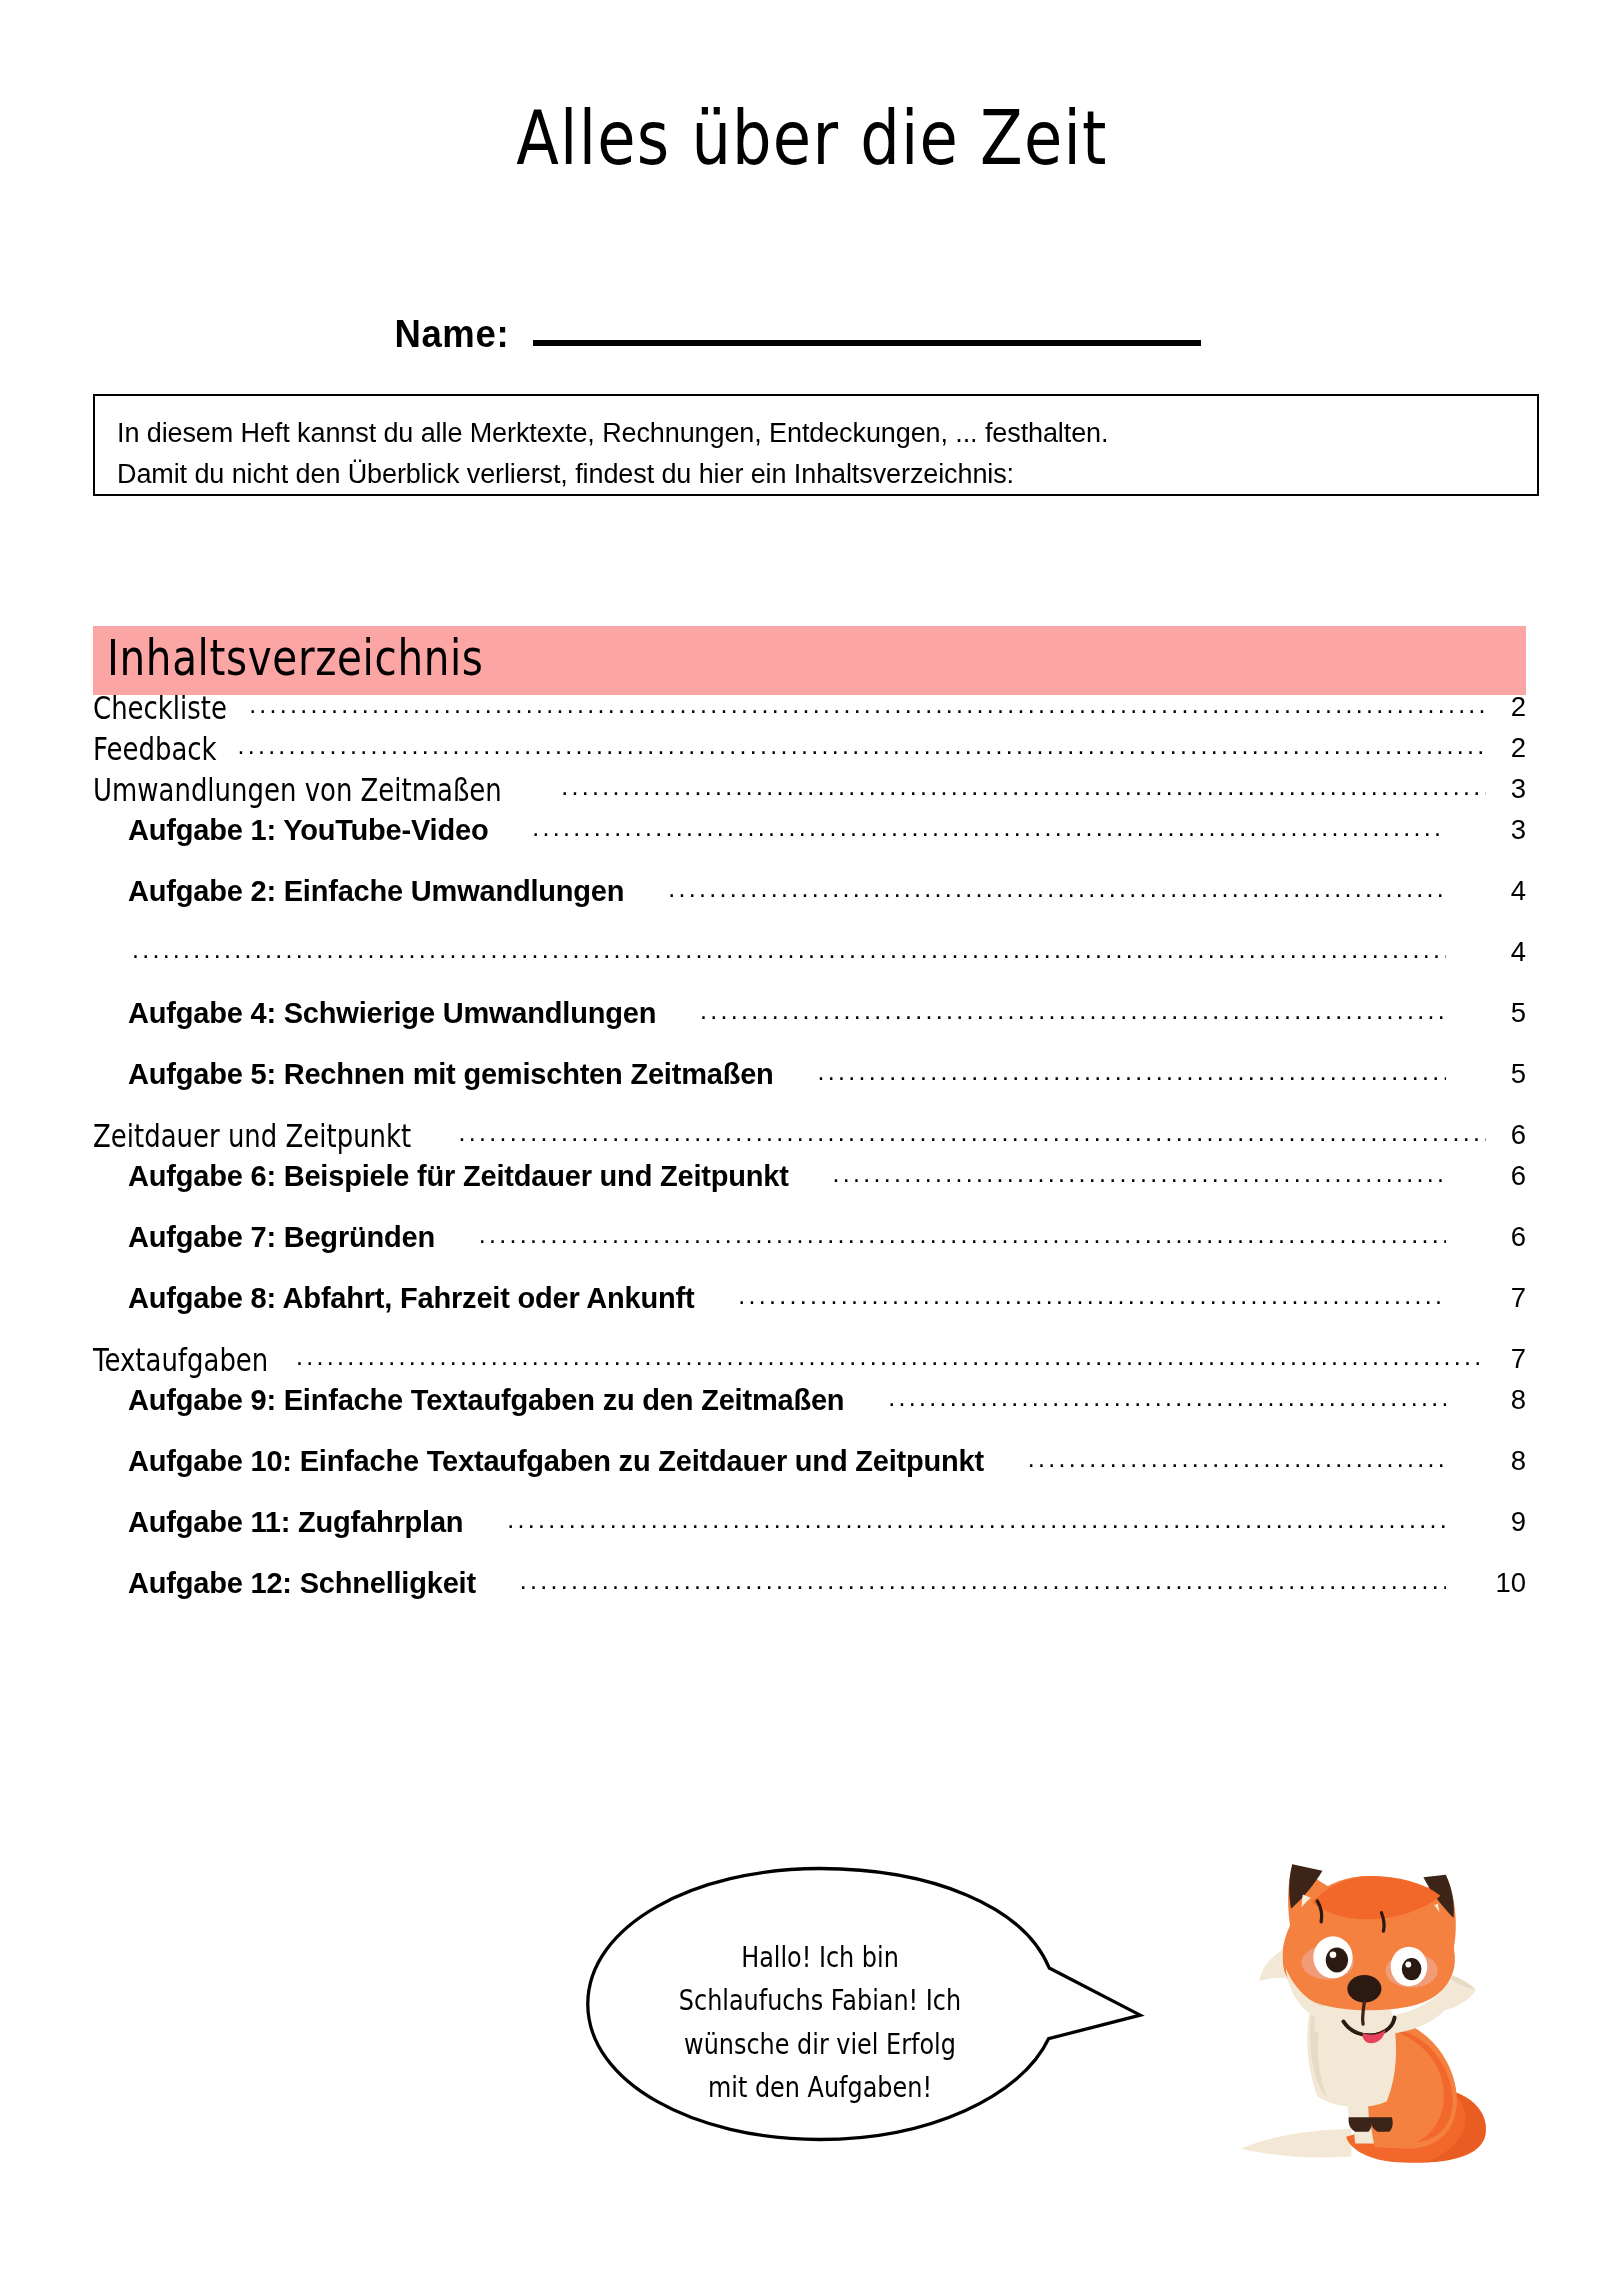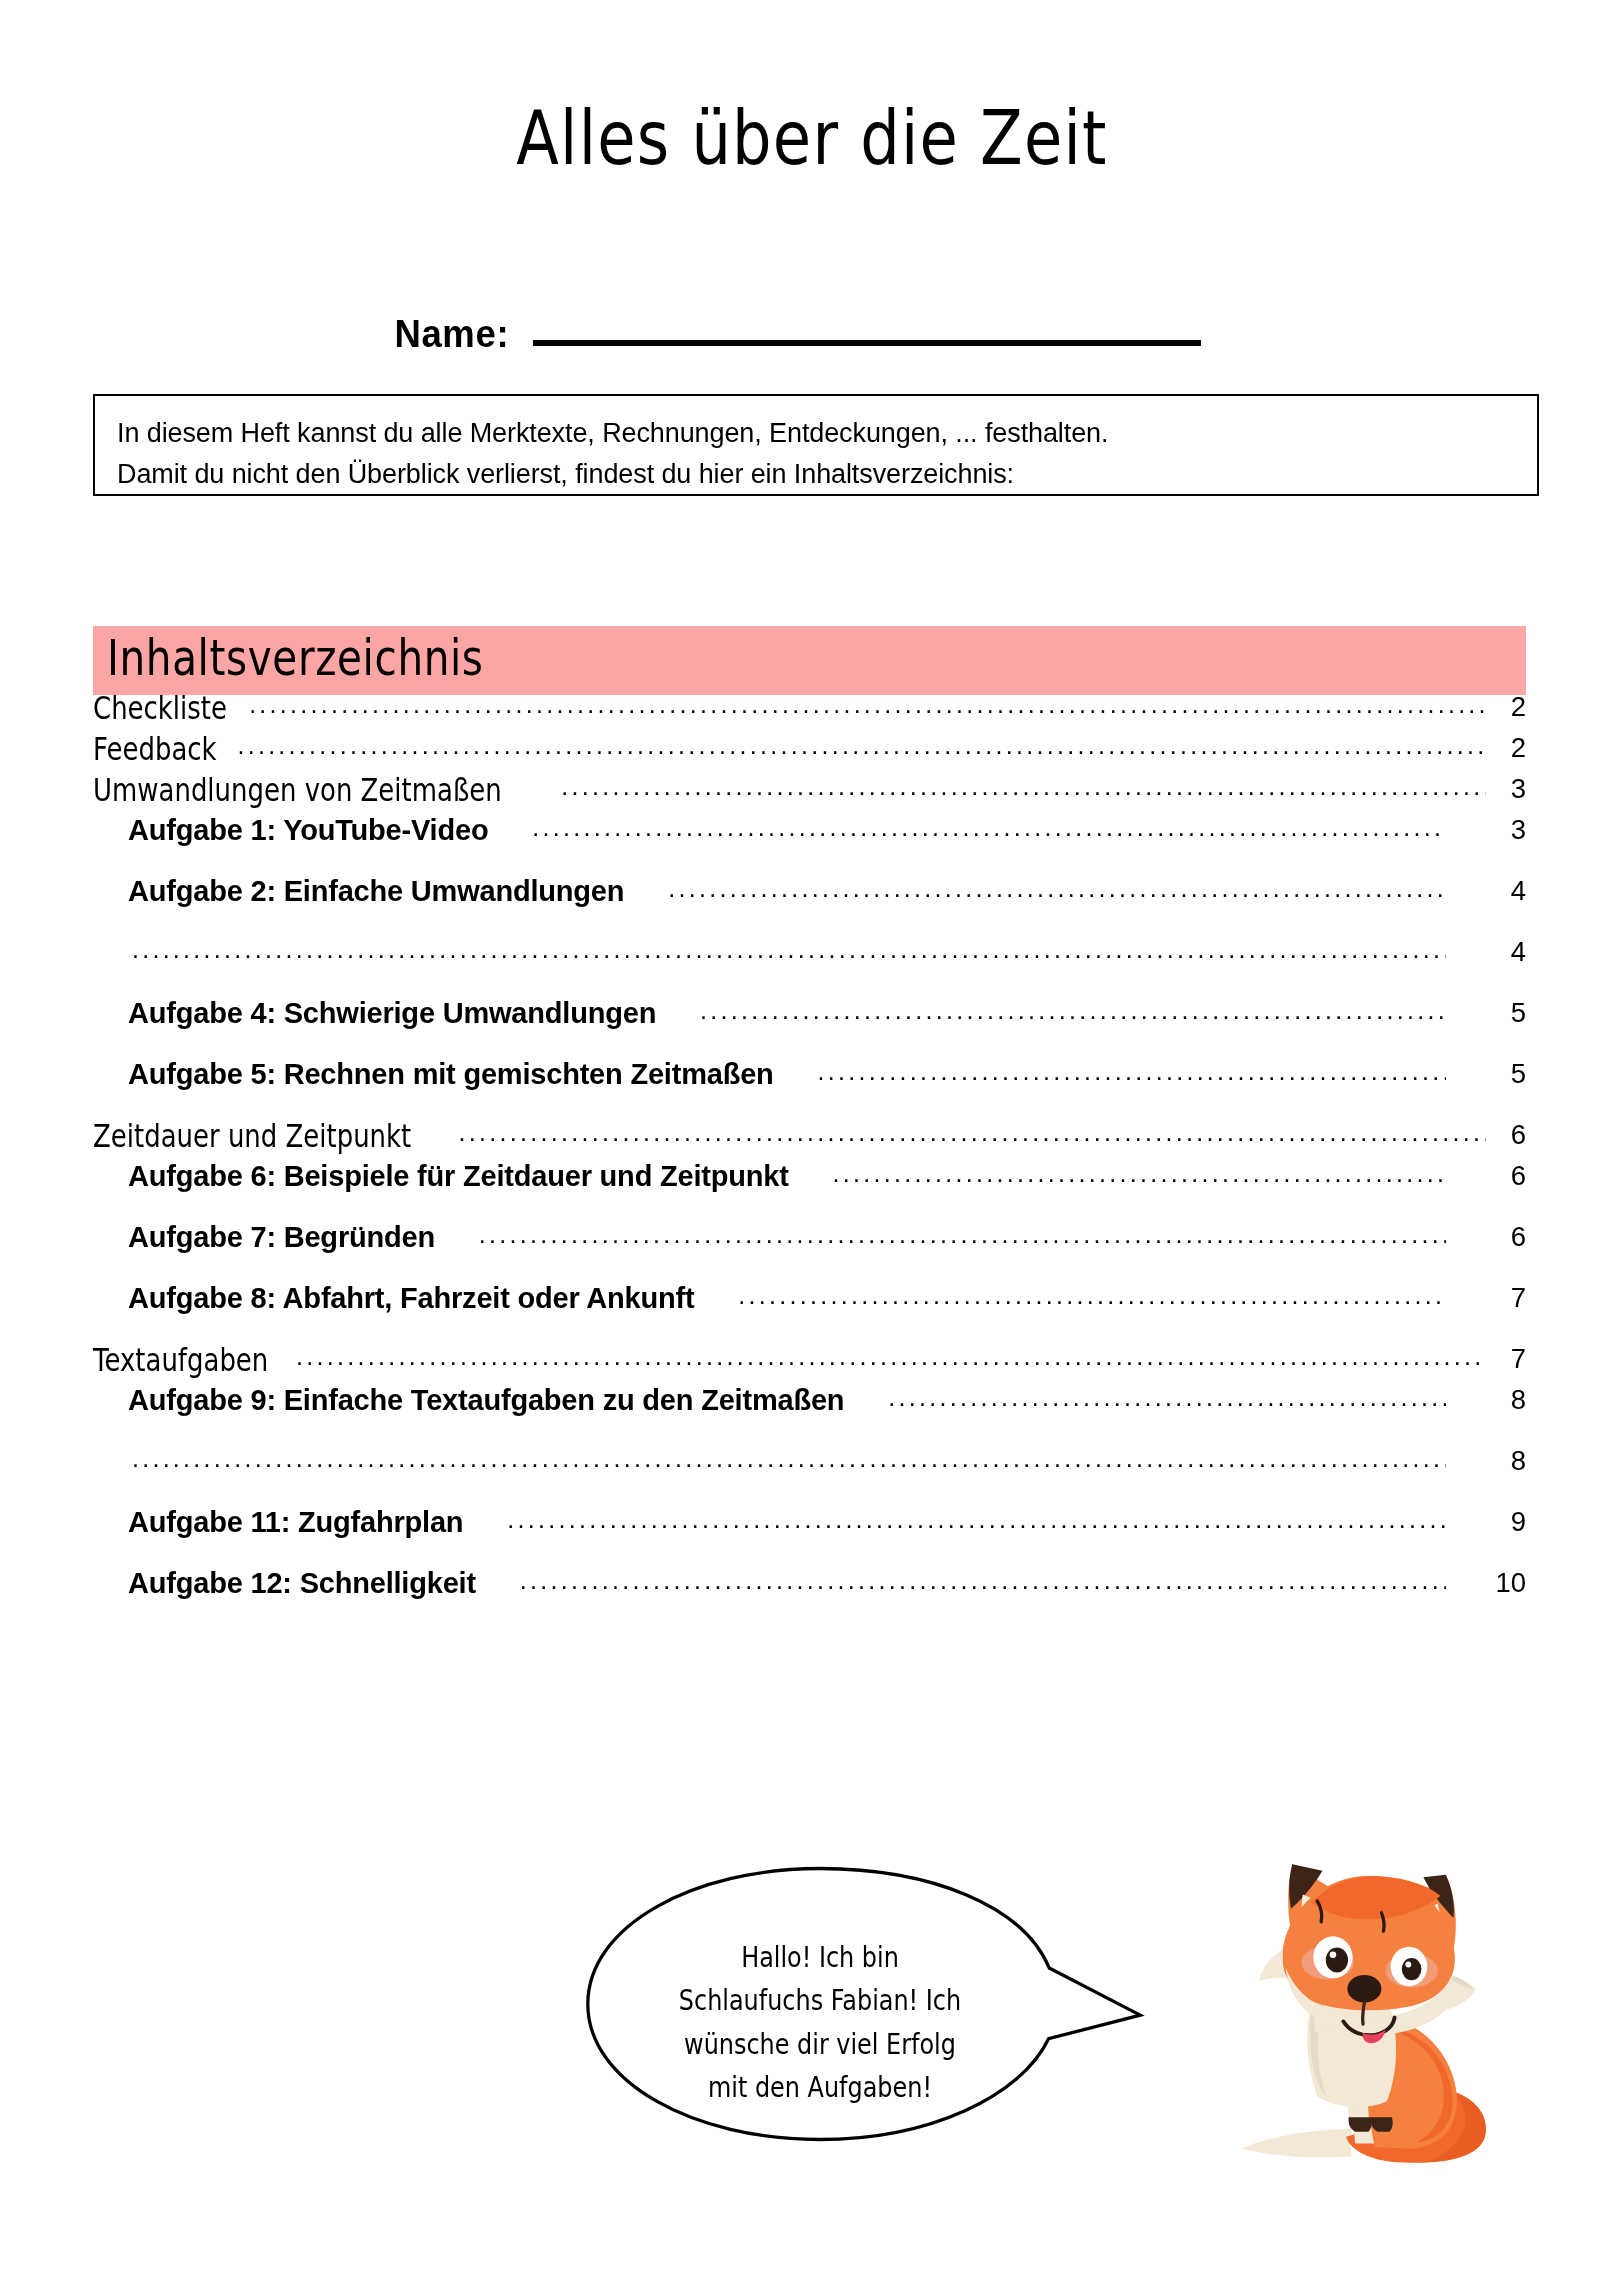--- a/index.html
+++ b/index.html
@@ -274,20 +274,21 @@
         <span class="toc-label">Textaufgaben</span>
         <span class="toc-dots"></span>
         <span class="toc-page">7</span>
       </div>
       <div class="toc-row lvl2">
         <span class="toc-label">Aufgabe 9: Einfache Textaufgaben zu den Zeitmaßen</span>
         <span class="toc-dots"></span>
         <span class="toc-page">8</span>
       </div>
       <div class="toc-row lvl2">
+        <span class="toc-label">Aufgabe 10: Einfache Textaufgaben zu Zeitdauer und Zeitpunkt</span>
         <span class="toc-dots"></span>
         <span class="toc-page">8</span>
       </div>
       <div class="toc-row lvl2">
         <span class="toc-label">Aufgabe 11: Zugfahrplan</span>
         <span class="toc-dots"></span>
         <span class="toc-page">9</span>
       </div>
       <div class="toc-row lvl2">
         <span class="toc-label">Aufgabe 12: Schnelligkeit</span>

